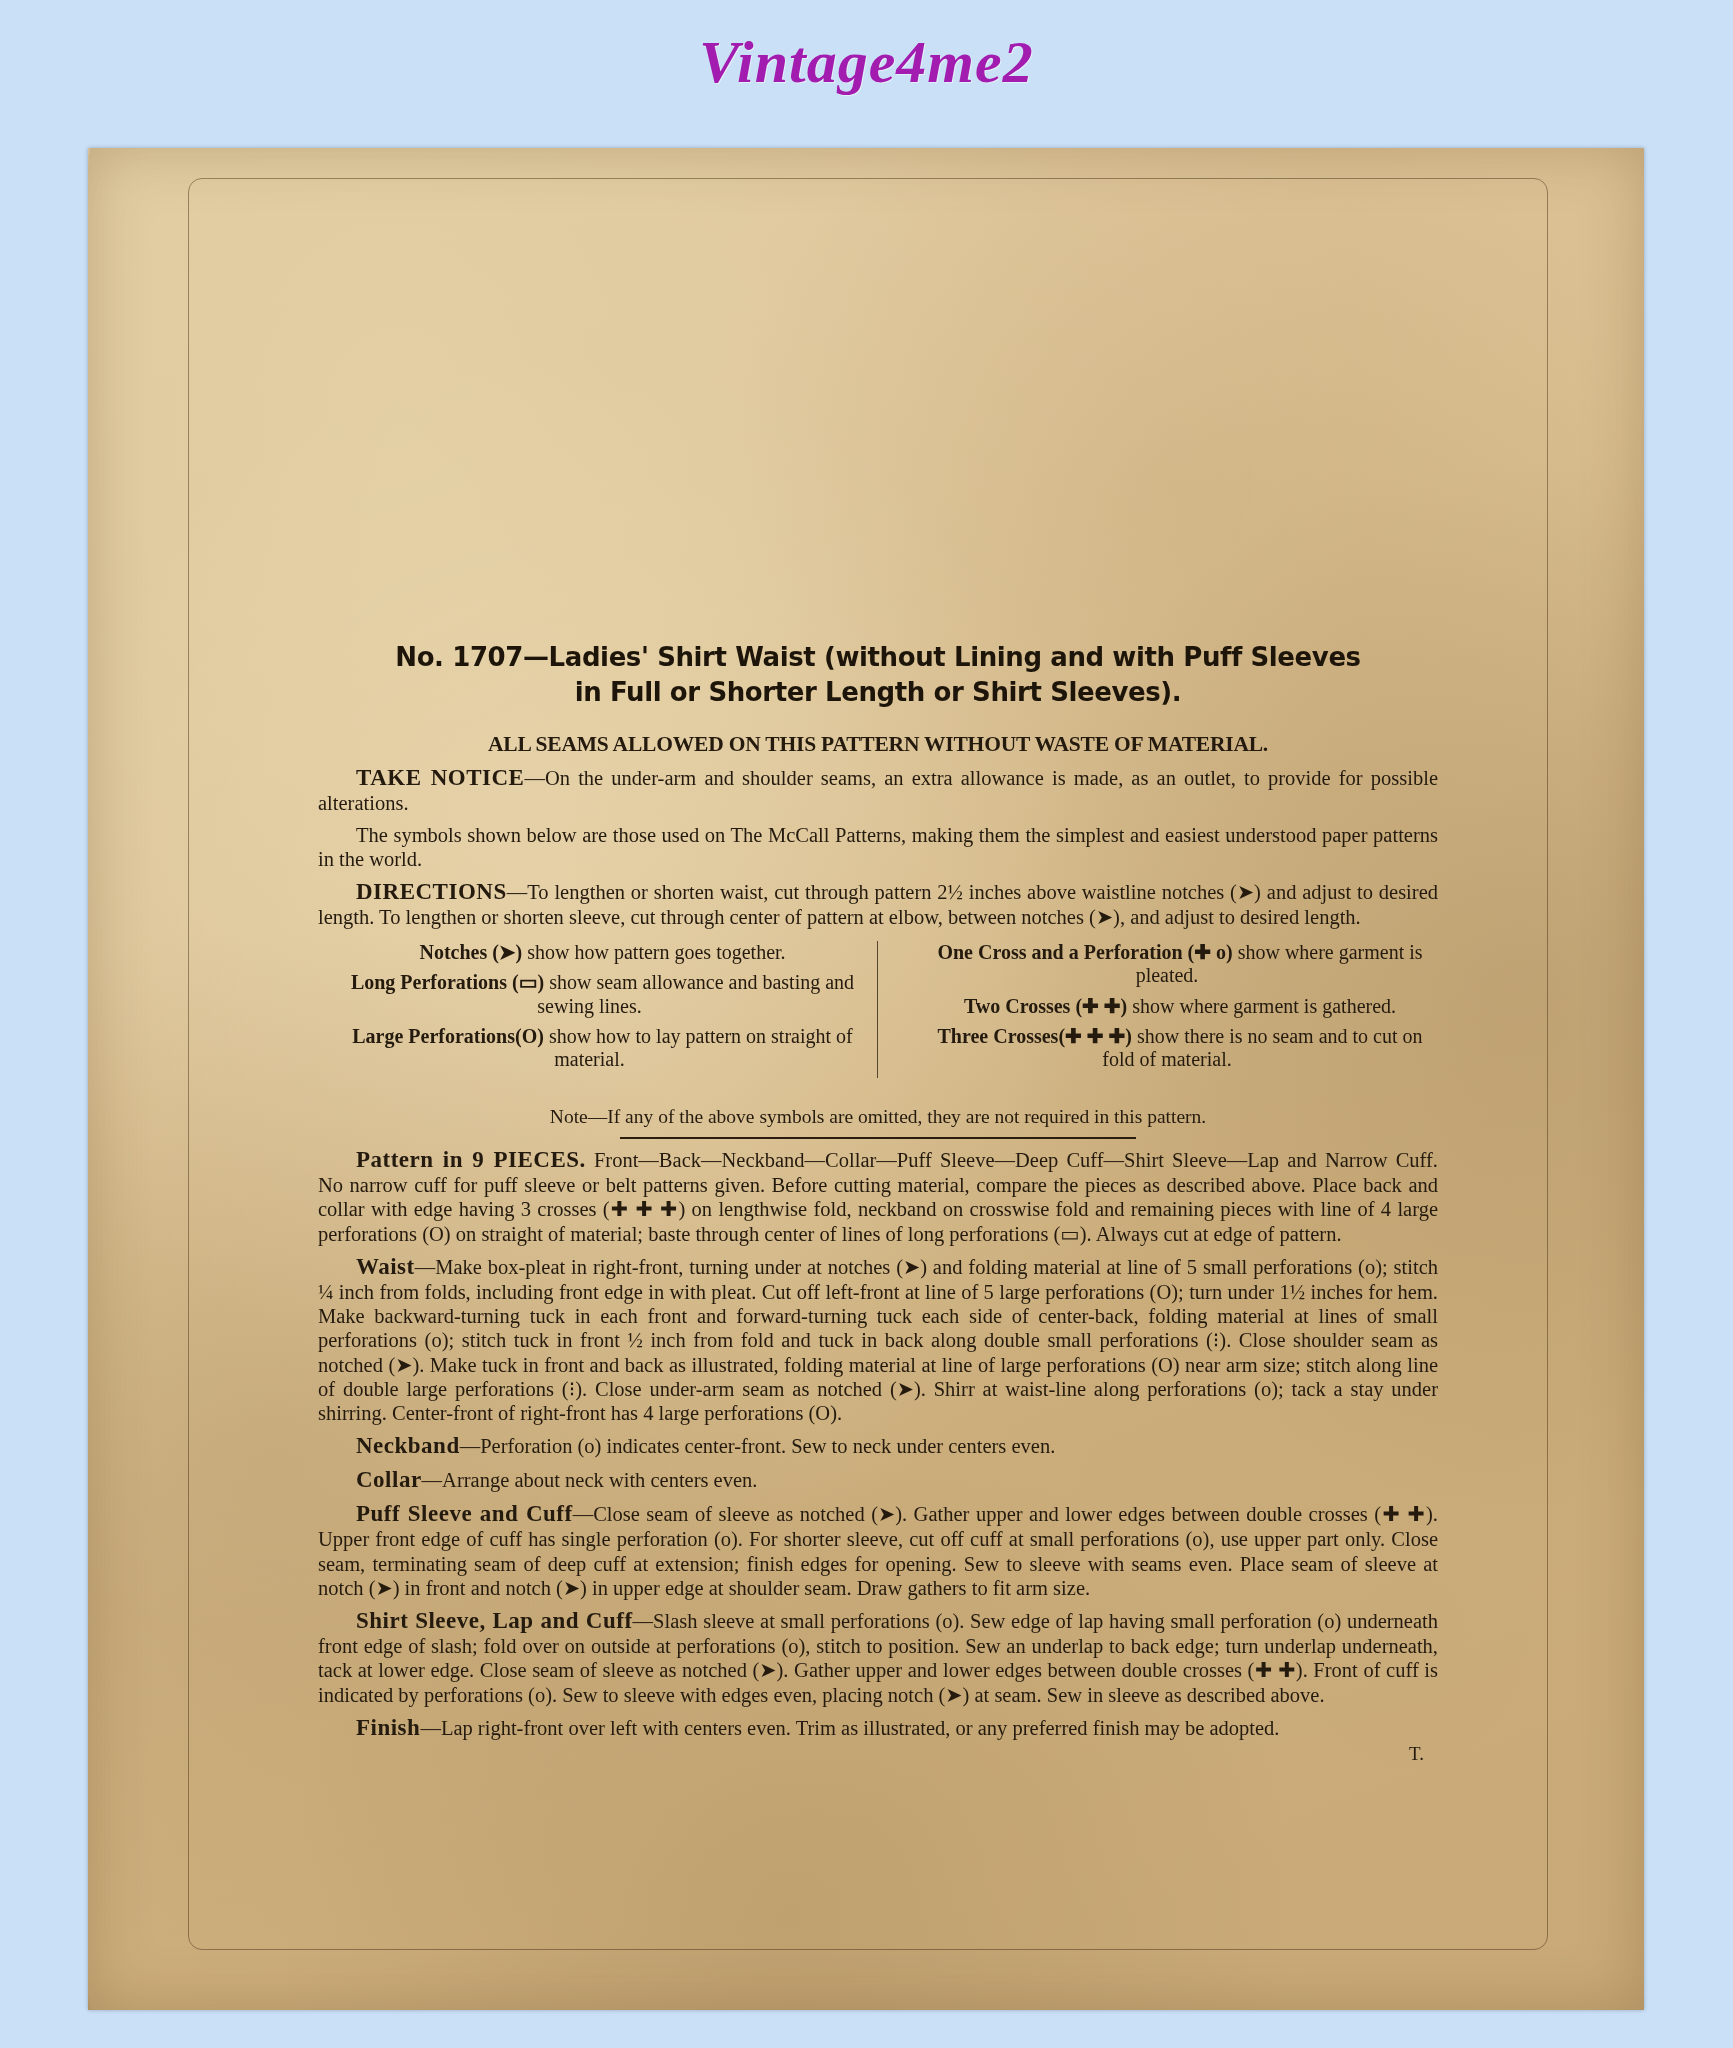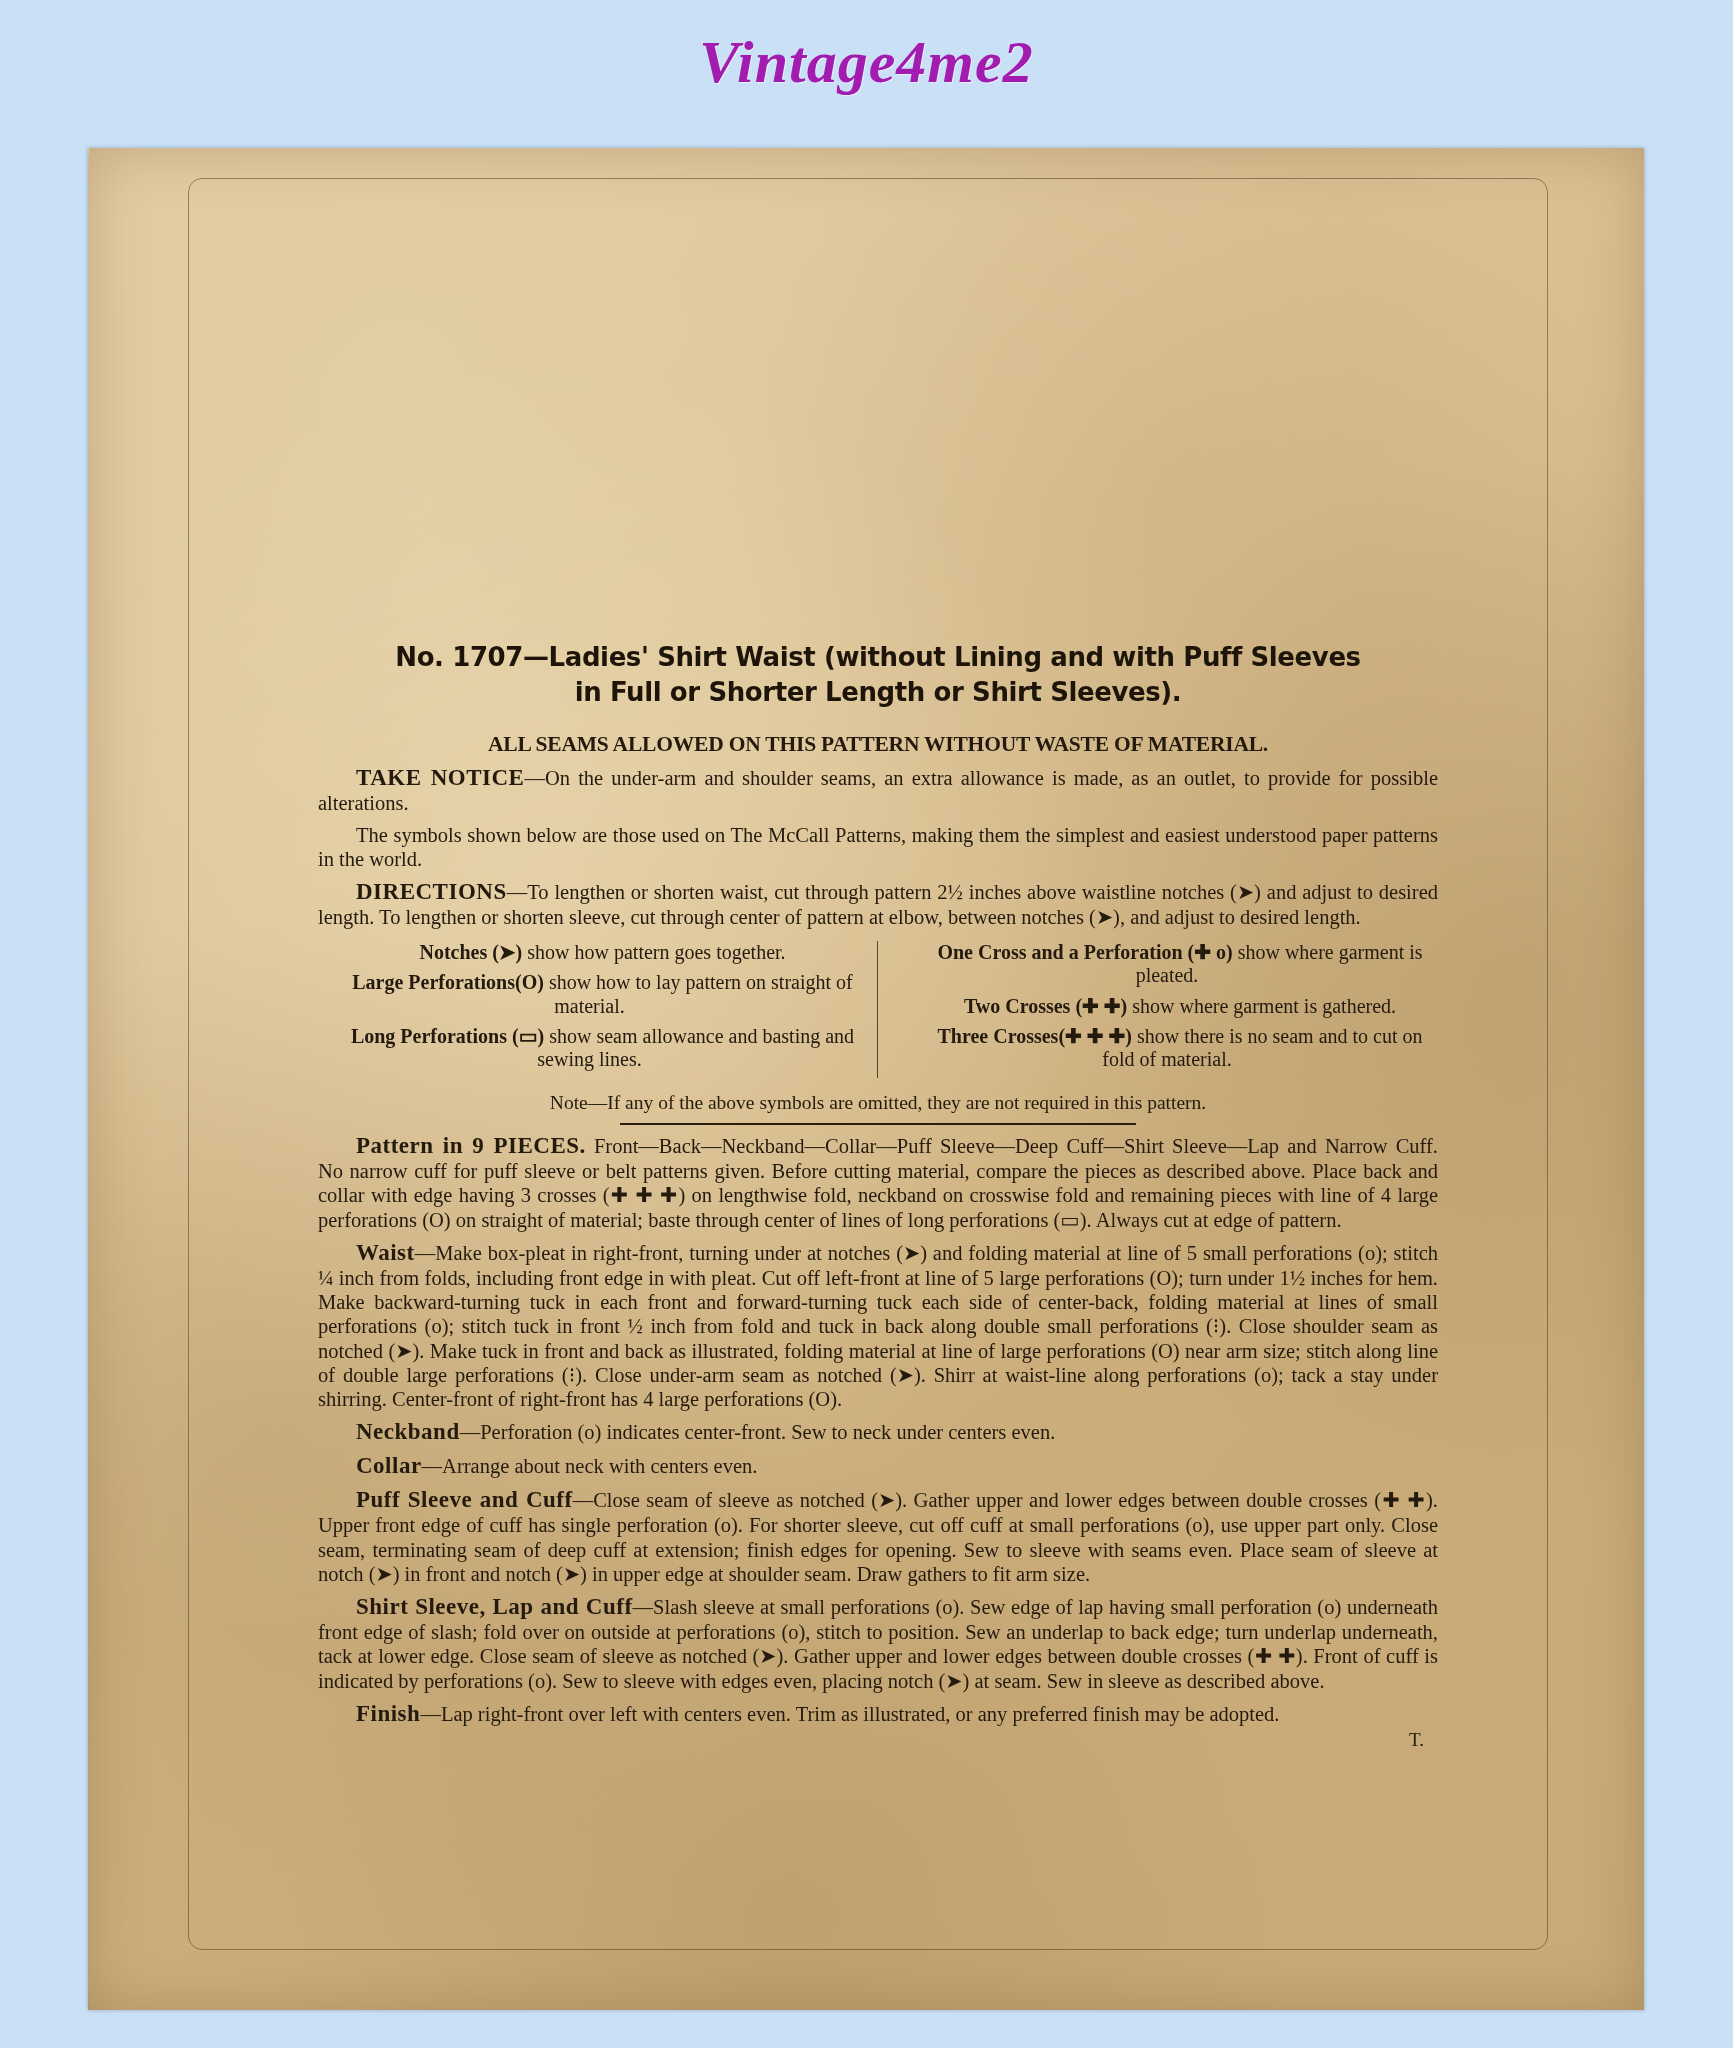--- a/index.html
+++ b/index.html
@@ -139,21 +139,21 @@
     line-height: 1.16;
     margin: 0 0 7px 0;
     text-indent: 26px;
     text-align: center;
   }
 
   .note {
     text-align: center;
     font-family: "Liberation Serif", serif;
     font-size: 19.5px;
-    margin-top: 14px;
+    margin-top: 28px;
   }
 
   .rule {
     width: 46%;
     margin: 9px auto 6px auto;
     border-top: 2px solid #2a1d0d;
   }
 
   .section { margin-top: 9px; }
 
@@ -199,26 +199,26 @@
       <span class="bg">DIRECTIONS</span><span>—To lengthen or shorten waist, cut through pattern 2½ inches above waistline notches (➤) and adjust to desired length.  To lengthen or shorten sleeve, cut through center of pattern at elbow, between notches (➤), and adjust to desired length.</span>
     </p>
 
     <div class="two-col">
       <div class="col-left">
         <p>
           <span class="b">Notches</span>
           <span class="sym">(➤)</span><span> show how pattern goes together.</span>
         </p>
         <p>
-          <span class="b">Large Perforations</span><span class="sym">(O)</span><span> show how to lay pattern on straight of material.</span>
-        </p>
-        <p>
           <span class="b">Long Perforations</span>
           <span class="sym">(▭)</span><span> show seam allowance and basting and sewing lines.</span>
         </p>
+        <p>
+          <span class="b">Large Perforations</span><span class="sym">(O)</span><span> show how to lay pattern on straight of material.</span>
+        </p>
       </div>
       <div class="col-right">
         <p>
           <span class="b">One Cross and a Perforation</span>
           <span class="sym">(✚ o)</span><span> show where garment is pleated.</span>
         </p>
         <p>
           <span class="b">Two Crosses</span>
           <span class="sym">(✚ ✚)</span><span> show where garment is gathered.</span>
         </p>

